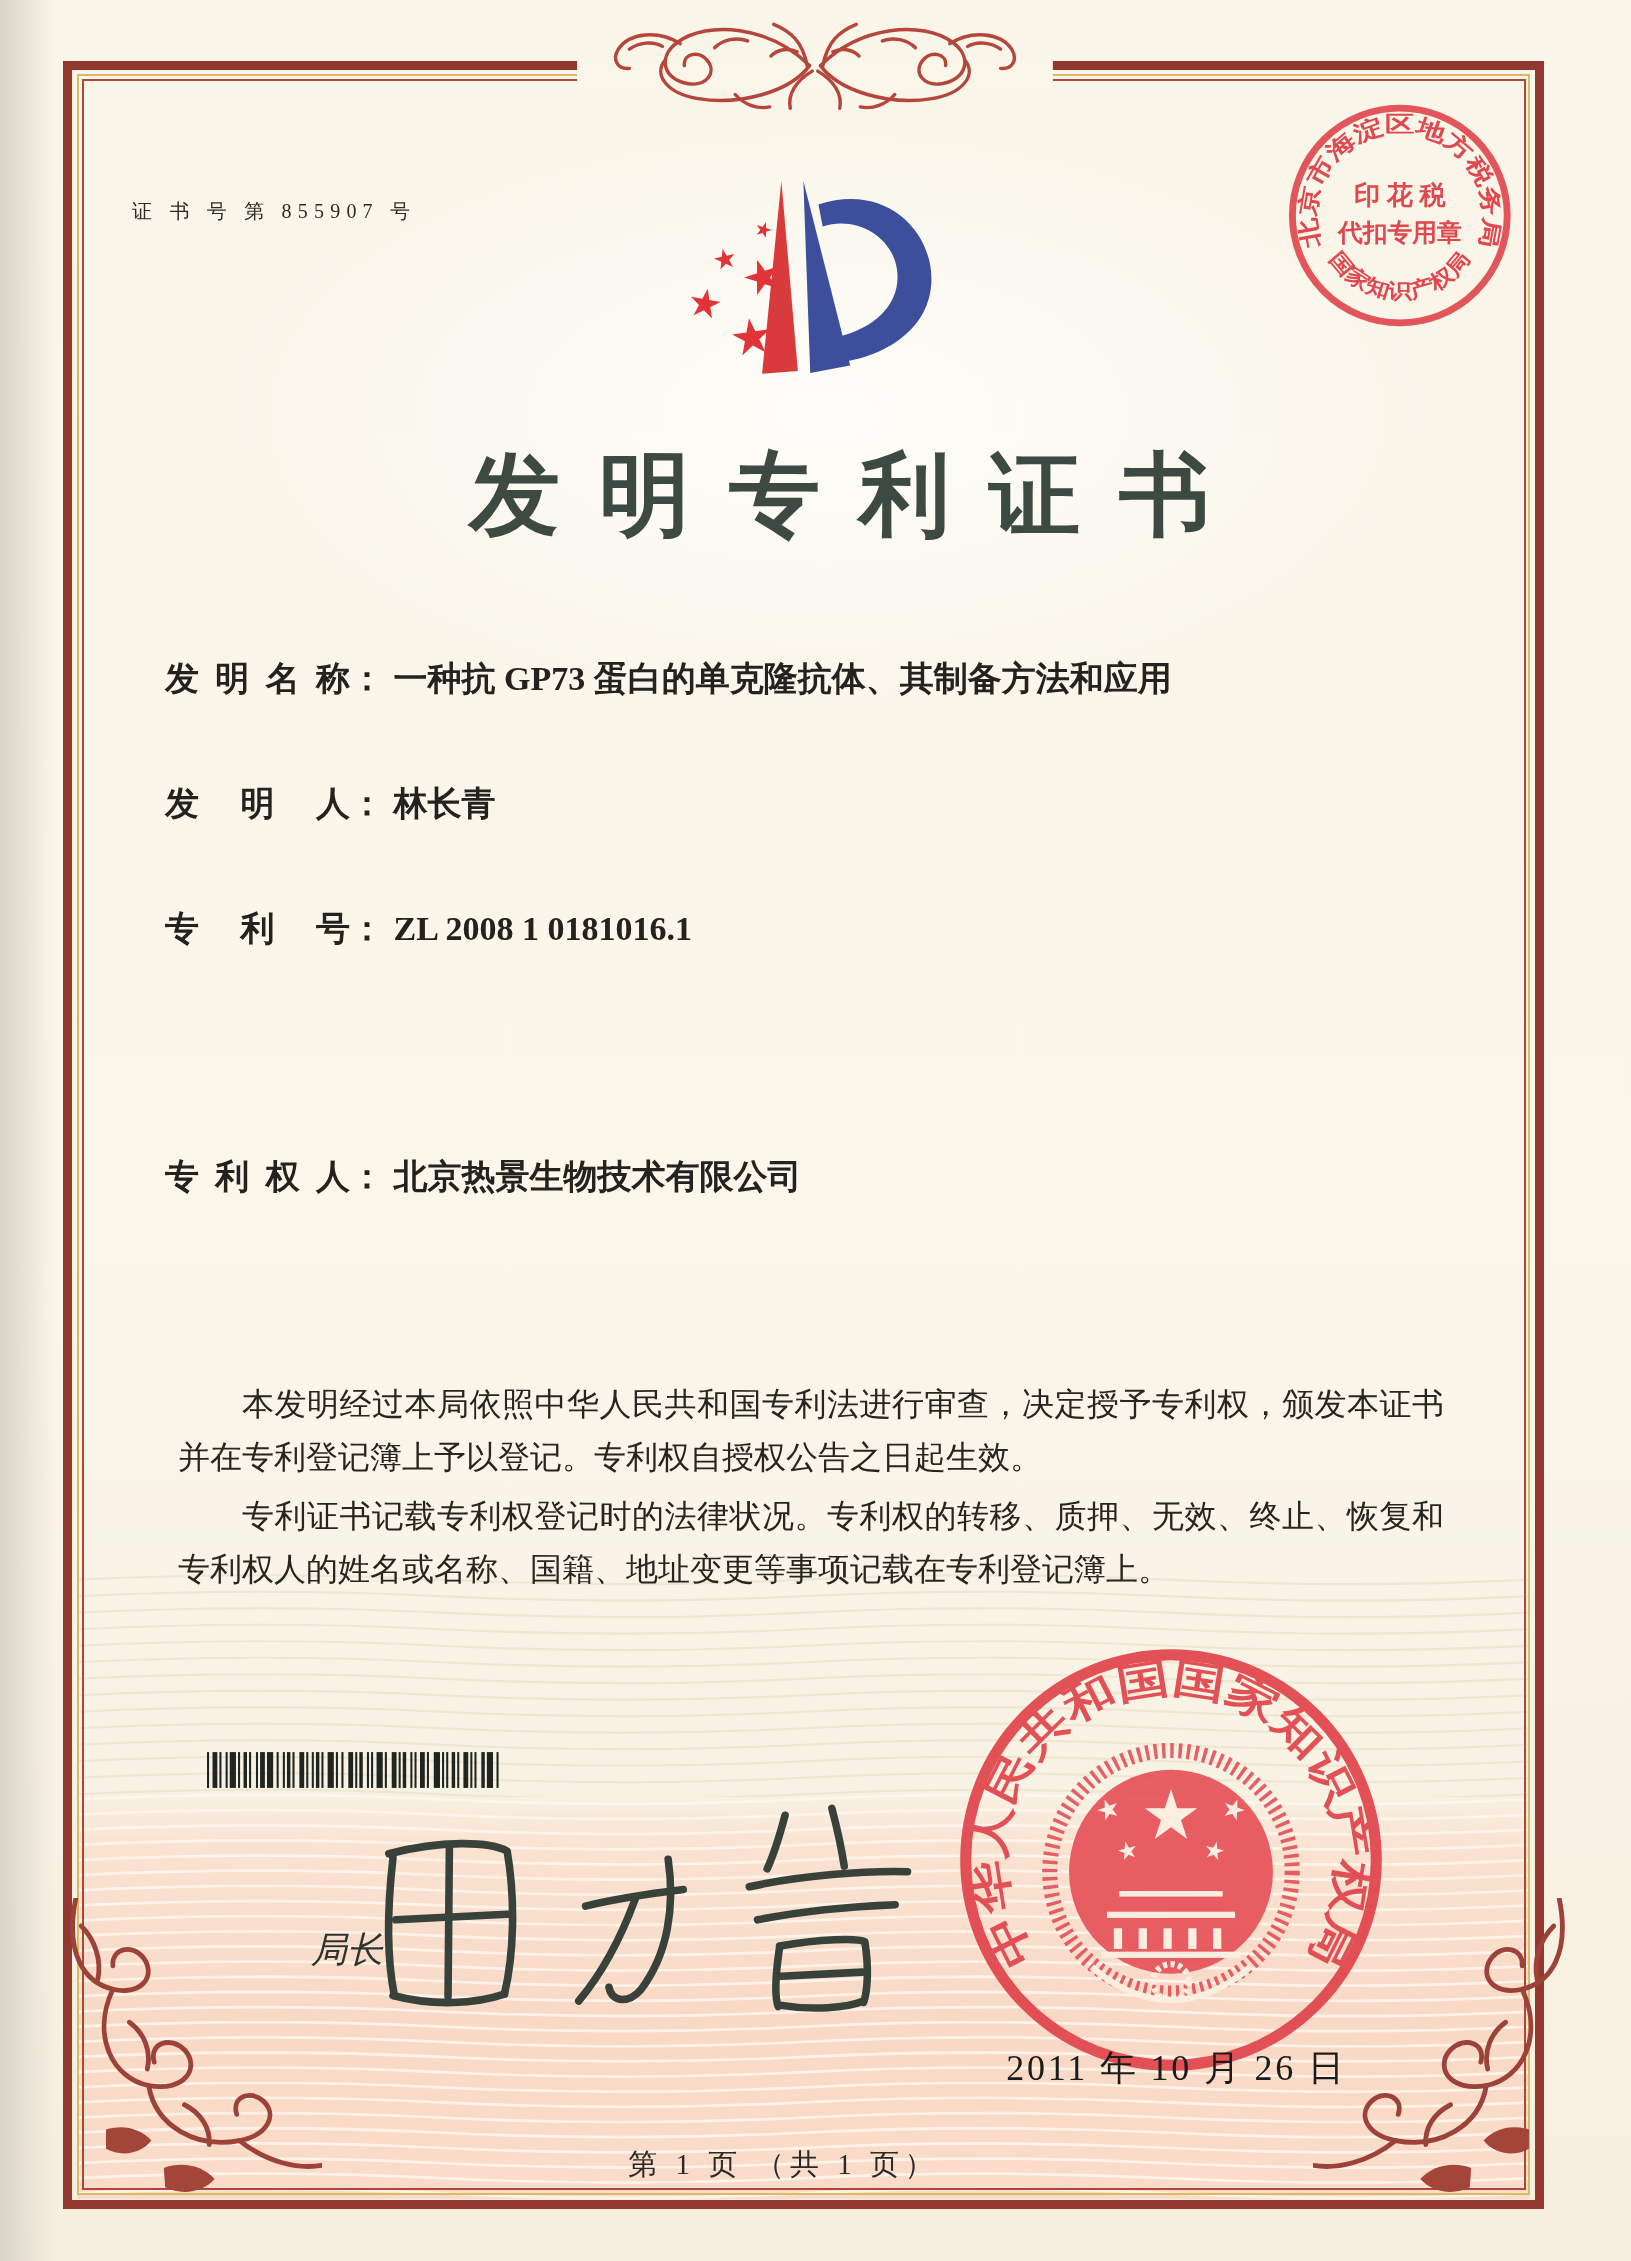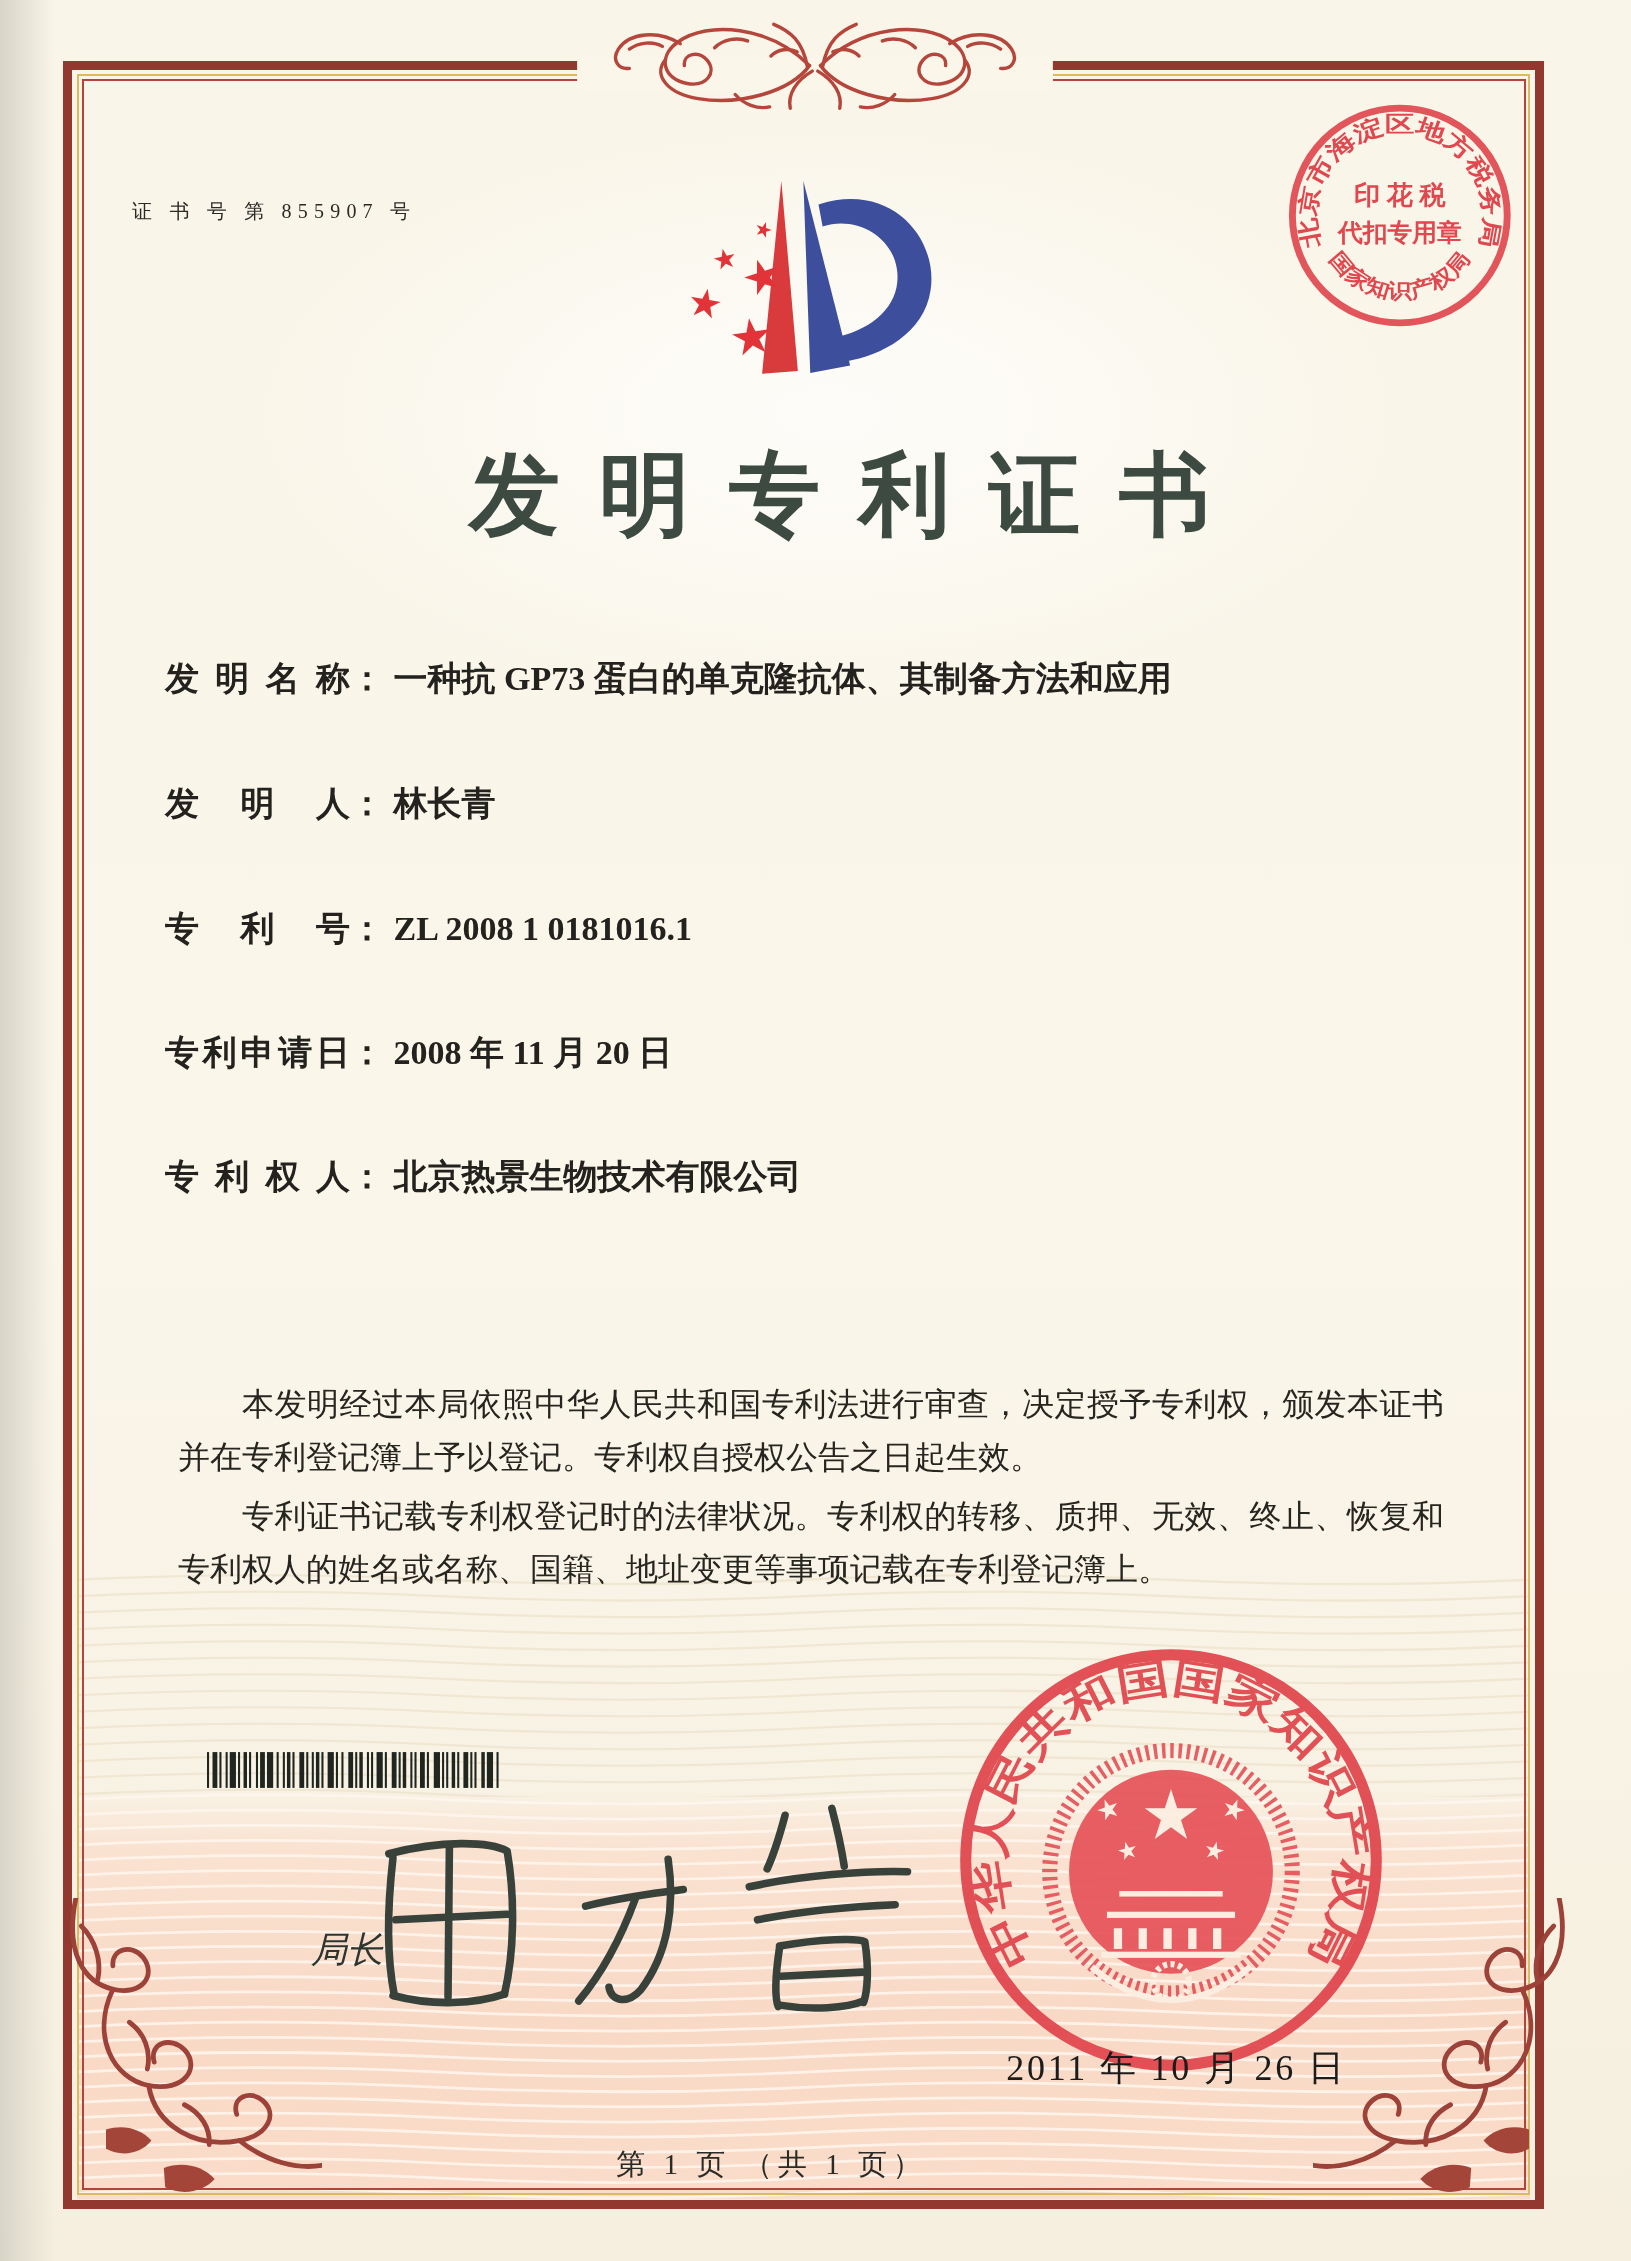--- a/index.html
+++ b/index.html
@@ -30,21 +30,21 @@
   .title{position:absolute;left:0;top:434px;width:100%;text-align:center;font-size:91px;font-weight:bold;
         color:#3c4a42;letter-spacing:39px;text-indent:39px;z-index:4;padding-left:24px;}
   .frow{position:absolute;left:165px;font-size:34px;color:#23221e;z-index:4;white-space:nowrap;font-weight:bold;}
   .flabel{display:inline-block;width:185px;text-align:justify;text-align-last:justify;vertical-align:bottom;}
   .fcolon{margin-right:9.6px;}
   .paras{position:absolute;left:172px;top:1372px;width:1278px;z-index:4;}
   .paras p{margin:6px;text-indent:2em;font-size:32px;line-height:53px;color:#26251f;text-align:justify;}
   .sig-role{position:absolute;left:311px;top:1926px;font-size:36px;color:#2e352f;z-index:5;font-style:italic;}
   .seal-date{position:absolute;left:970px;top:2044px;width:413px;text-align:center;
         font-size:36px;letter-spacing:2.8px;color:#1c1c1a;z-index:7;}
-  .footer{position:absolute;left:0;top:2145px;width:1543px;text-align:center;font-size:29px;
+  .footer{position:absolute;left:12px;top:2145px;width:1543px;text-align:center;font-size:29px;
         letter-spacing:5.5px;color:#2a2a26;z-index:4;}
 
   .logo{position:absolute;left:641px;top:141px;z-index:4;}
   .tax-stamp{position:absolute;left:1280px;top:95px;z-index:6;}
   .barcode{position:absolute;left:207px;top:1752px;z-index:4;}
   .signature{position:absolute;left:372px;top:1796px;z-index:5;}
   .big-seal{position:absolute;left:954px;top:1643px;z-index:6;}
   .dragons{position:absolute;left:563px;top:12.4px;z-index:3;}
   .corner-bl{position:absolute;left:40px;top:1898px;z-index:3;}
   .corner-br{position:absolute;left:1313px;top:1898px;z-index:3;}
@@ -178,21 +178,20 @@
     <text x="174" y="212" text-anchor="middle" font-size="36" fill="#e0474e" font-weight="bold">代扣专用章</text>
   </svg>
 
   <div class="cert-no">证 书 号 第 855907 号</div>
 
   <div class="title">发明专利证书</div>
 
   <div class="frow" style="top:656px"><span class="flabel">发明名称</span><span class="fcolon">：</span><span>一种抗 GP73 蛋白的单克隆抗体、其制备方法和应用</span></div>
   <div class="frow" style="top:781px"><span class="flabel">发明人</span><span class="fcolon">：</span><span>林长青</span></div>
   <div class="frow" style="top:906px"><span class="flabel">专利号</span><span class="fcolon">：</span><span>ZL 2008 1 0181016.1</span></div>
-  <div class="frow" style="top:1030px"><span class="flabel">专利申请日</span><span class="fcolon">：</span><span>2008 年 11 月 20 日</span></div>
   <div class="frow" style="top:1154px"><span class="flabel">专利权人</span><span class="fcolon">：</span><span>北京热景生物技术有限公司</span></div>
 
   <div class="paras">
     <p>本发明经过本局依照中华人民共和国专利法进行审查，决定授予专利权，颁发本证书并在专利登记簿上予以登记。专利权自授权公告之日起生效。</p>
     <p>专利证书记载专利权登记时的法律状况。专利权的转移、质押、无效、终止、恢复和专利权人的姓名或名称、国籍、地址变更等事项记载在专利登记簿上。</p>
   </div>
 
   <svg class="barcode" id="barcodeSvg" width="386" height="36" viewBox="0 0 560 52">
       <rect x="0" y="0" width="3" height="52" fill="#20261f"></rect>
       <rect x="8" y="0" width="7" height="52" fill="#20261f"></rect>

